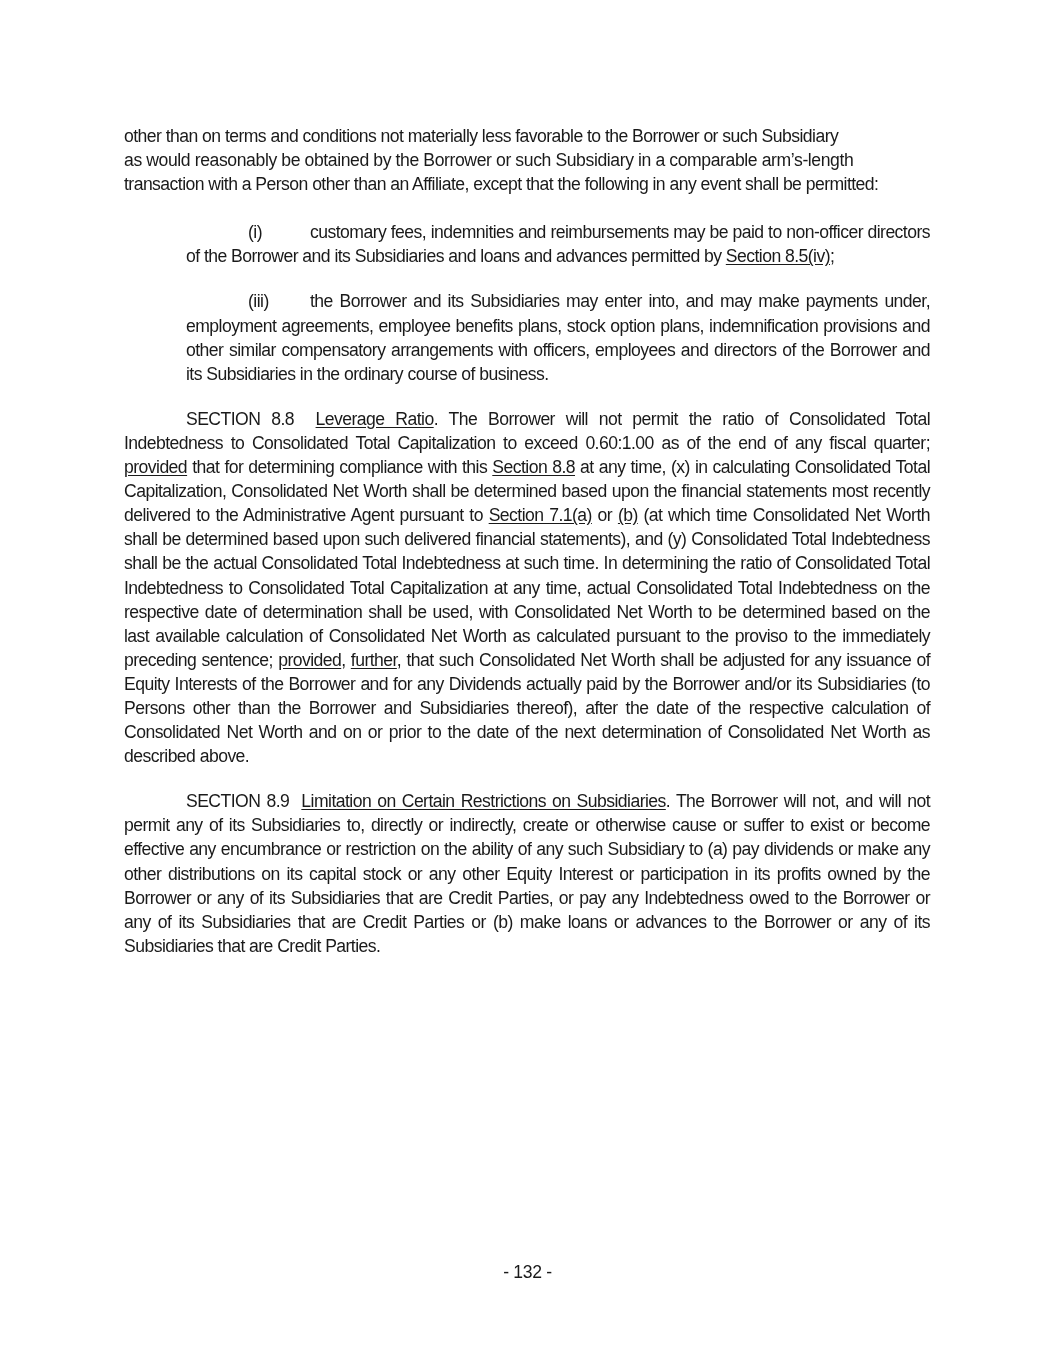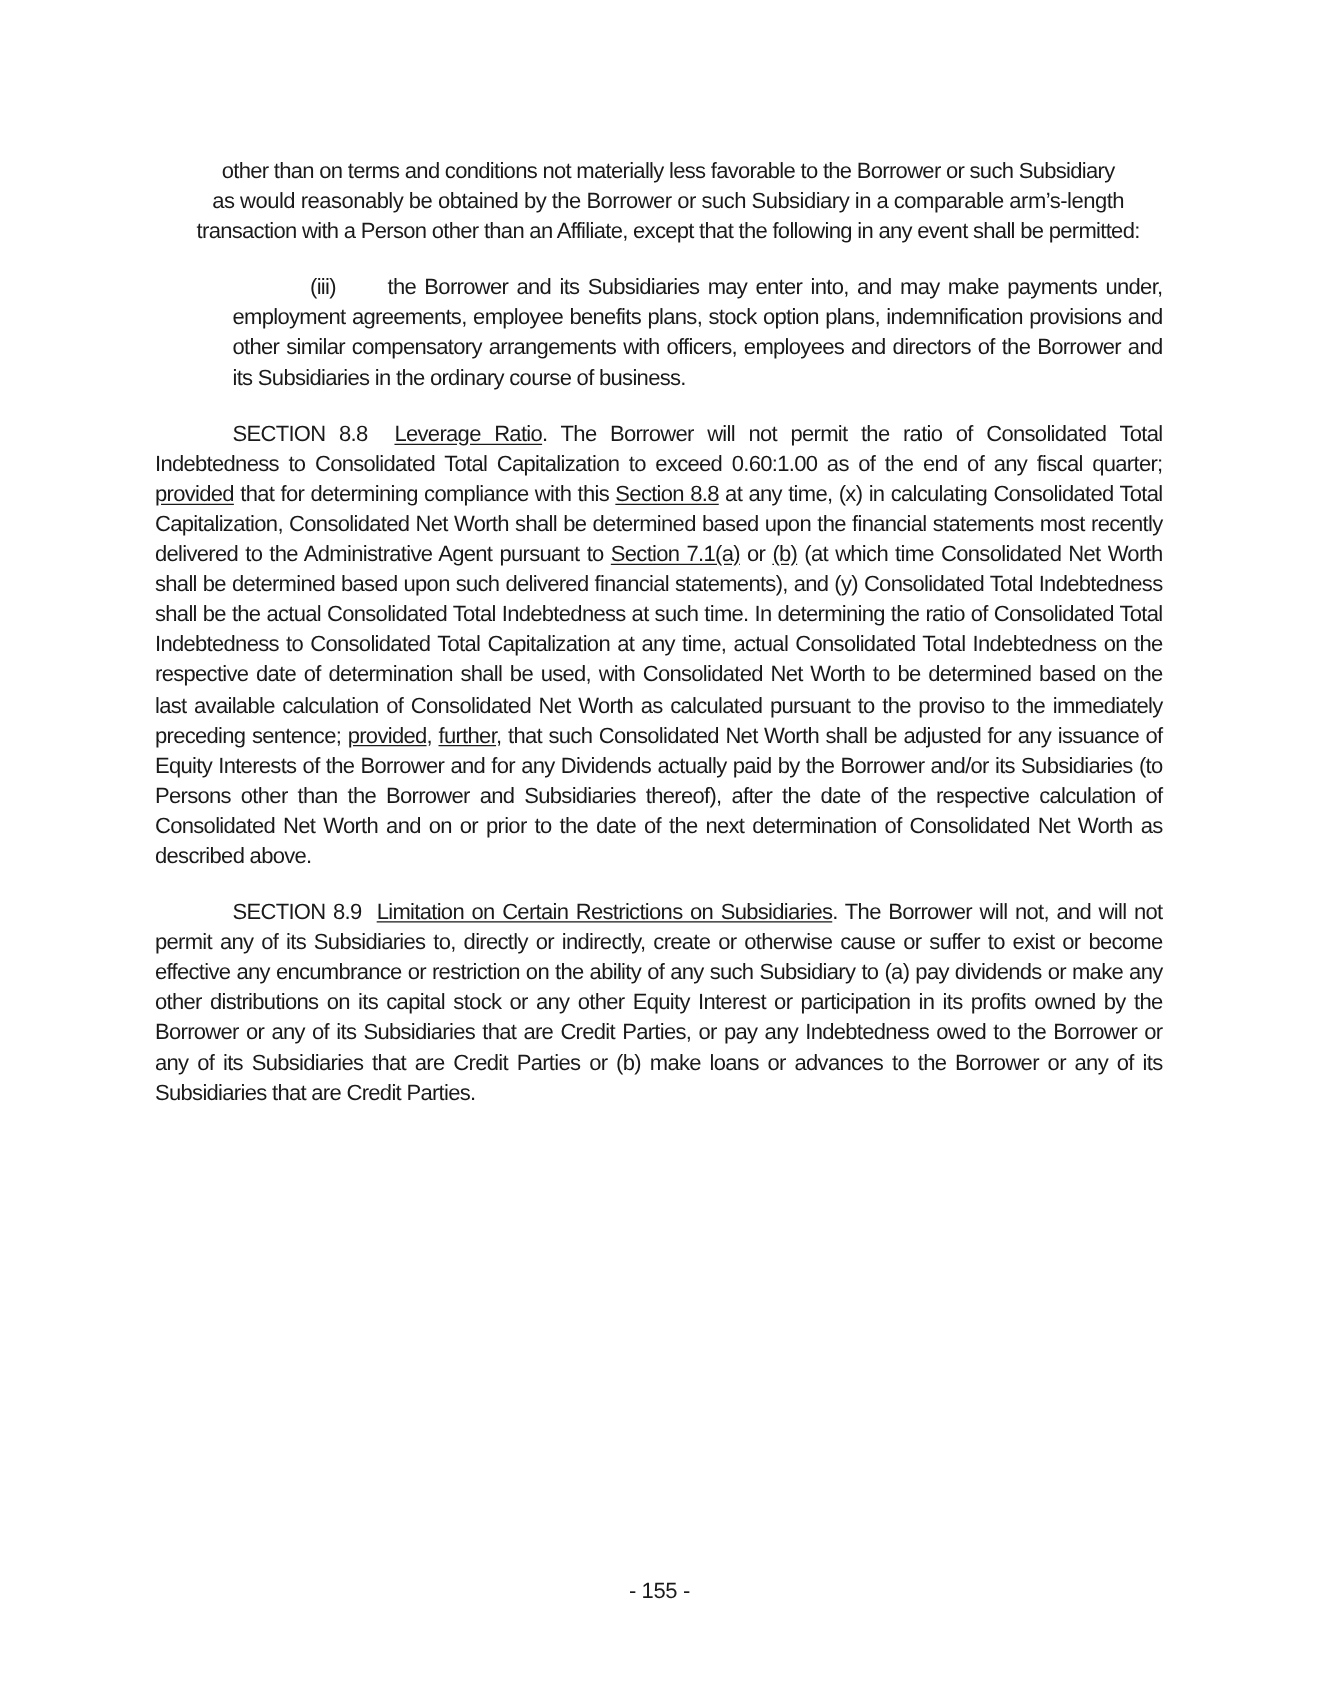--- a/index.html
+++ b/index.html
@@ -59,36 +59,39 @@
       text-align: center;
       font-size: 17.6px;
       letter-spacing: -0.3px;
     }
   </style>
 </head>
 <body>
 
 <div class="page">
 
-  <p style="text-align:center;margin-left:15px;">
+  <p style="text-align:left;">
     <span>other than on terms and conditions not materially less favorable to the Borrower or such Subsidiary</span><br>
     <span class="serif">as would reasonably be obtained by the Borrower or such Subsidiary in a comparable arm’s-length</span>
     <span>transaction with a Person other than an Affiliate, except that the following in any event shall be permitted:</span>
   </p>
 
+  <p class="block list-item gap-1" style="text-indent:62px;">
+    <span class="num">(i)</span><span>customary fees, indemnities and reimbursements may be paid to non-officer directors of the Borrower and its Subsidiaries and loans and advances permitted by </span><span class="u">Section 8.5(iv)</span><span>;</span>
+  </p>
 
 
   <p class="block list-item gap-2" style="text-indent:62px;">
     <span class="num">(iii)</span><span>the Borrower and its Subsidiaries may enter into, and may make payments under, employment agreements, employee benefits plans, stock option plans, indemnification provisions and other similar compensatory arrangements with officers, employees and directors of the Borrower and its Subsidiaries in the ordinary course of business.</span>
   </p>
 
 
   <p class="indent-first gap-2">
     <span>SECTION 8.8</span>&nbsp;&nbsp;<span class="u">Leverage Ratio</span><span>.  The Borrower will not permit the ratio of Consolidated Total Indebtedness to Consolidated Total Capitalization to exceed 0.60:1.00 as of the end of any fiscal quarter; </span><span class="u">provided</span><span> that for determining compliance with this </span><span class="u">Section 8.8</span><span> at any time, (x) in calculating Consolidated Total Capitalization, Consolidated Net Worth shall be determined based upon the financial statements most recently delivered to the Administrative Agent pursuant to </span><span class="u">Section 7.1(a)</span><span> or </span><span class="u">(b)</span><span> (at which time Consolidated Net Worth shall be determined based upon such delivered financial statements), and (y) Consolidated Total Indebtedness shall be the actual Consolidated Total Indebtedness at such time.  In determining the ratio of Consolidated Total Indebtedness to Consolidated Total Capitalization at any time, actual Consolidated Total Indebtedness on the respective date of determination shall be used, with Consolidated Net Worth to be determined based on the last available calculation of Consolidated Net Worth as calculated pursuant to the proviso to the immediately preceding sentence; </span><span class="u">provided</span><span>, </span><span class="u">further</span><span>, that such Consolidated Net Worth shall be adjusted for any issuance of Equity Interests of the Borrower and for any Dividends actually paid by the Borrower and/or its Subsidiaries (to Persons other than the Borrower and Subsidiaries thereof), after the date of the respective calculation of Consolidated Net Worth and on or prior to the date of the next determination of Consolidated Net Worth as described above.</span>
   </p>
 
   <p class="indent-first gap-2">
     <span>SECTION 8.9</span>&nbsp;&nbsp;<span class="u">Limitation on Certain Restrictions on Subsidiaries</span><span>.  The Borrower will not, and will not permit any of its Subsidiaries to, directly or indirectly, create or otherwise cause or suffer to exist or become effective any encumbrance or restriction on the ability of any such Subsidiary to (a) pay dividends or make any other distributions on its capital stock or any other Equity Interest or participation in its profits owned by the Borrower or any of its Subsidiaries that are Credit Parties, or pay any Indebtedness owed to the Borrower or any of its Subsidiaries that are Credit Parties or (b) make loans or advances to the Borrower or any of its Subsidiaries that are Credit Parties.</span>
   </p>
 
 </div>
 
-<div class="footer">- 155 -</div>
+<div class="footer">- 132 -</div>
 
 </body></html>

